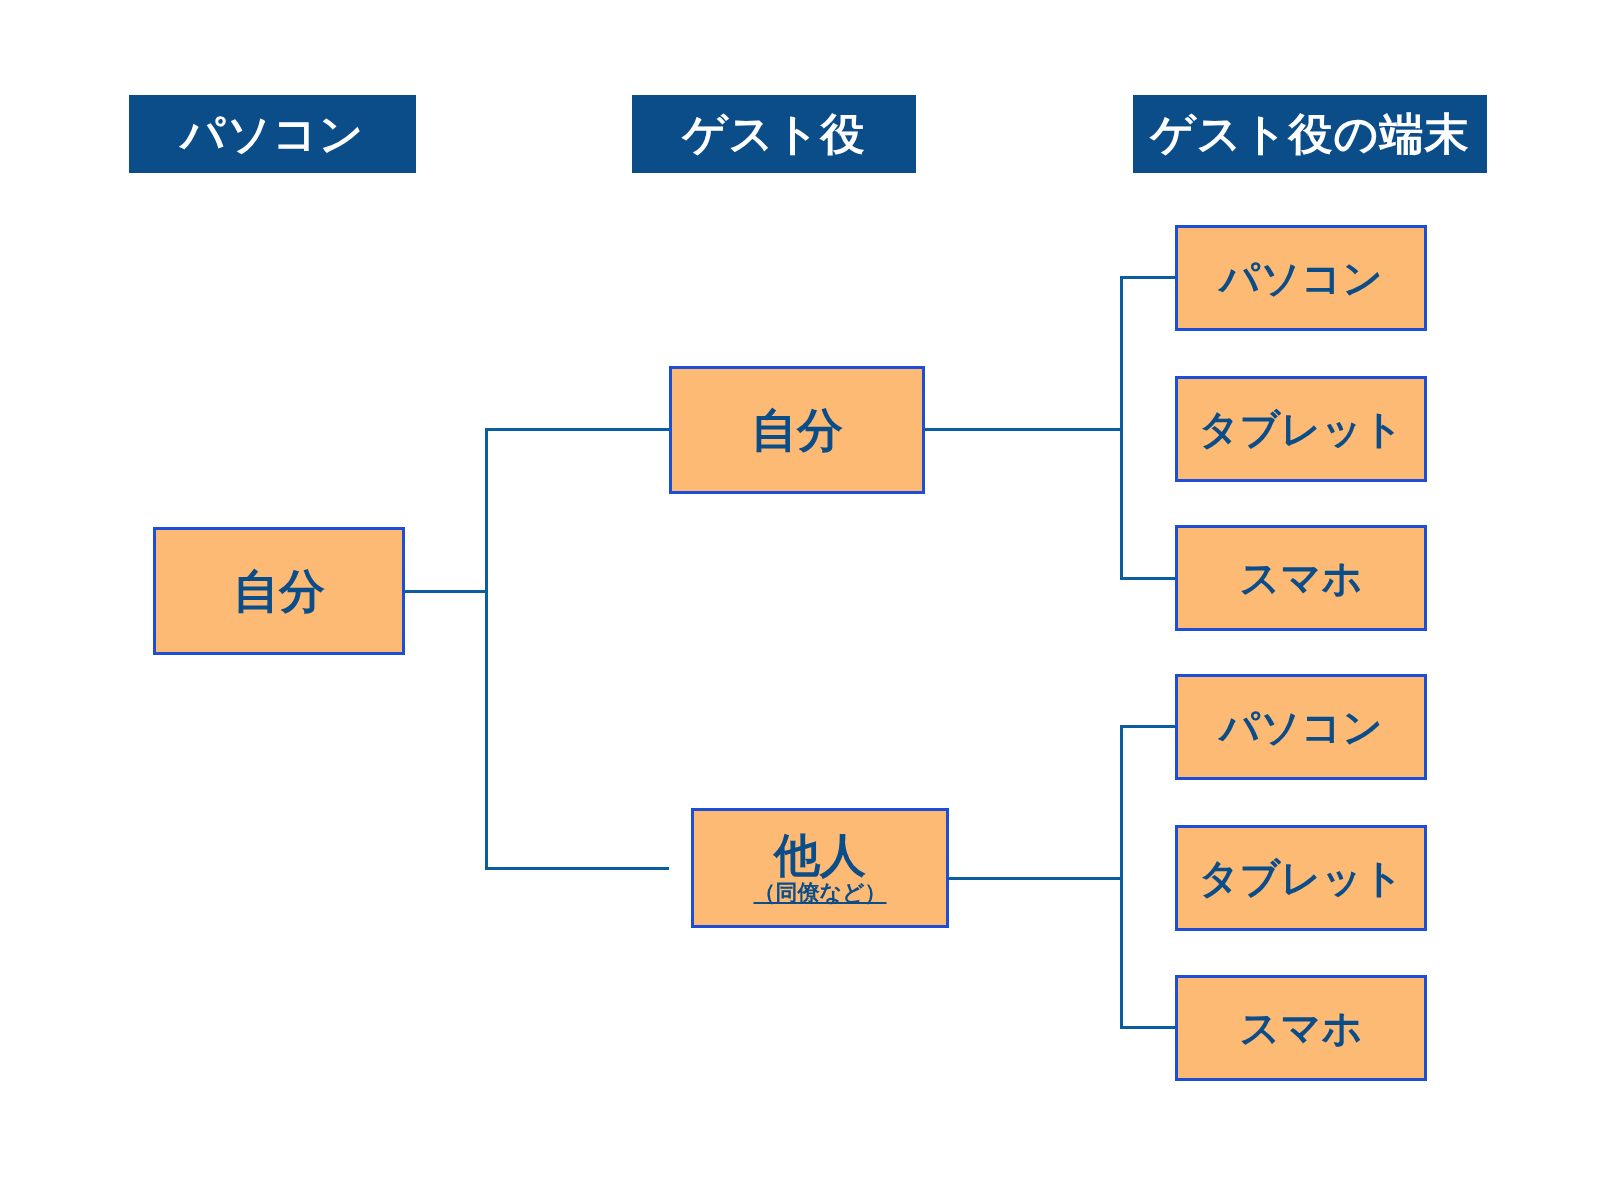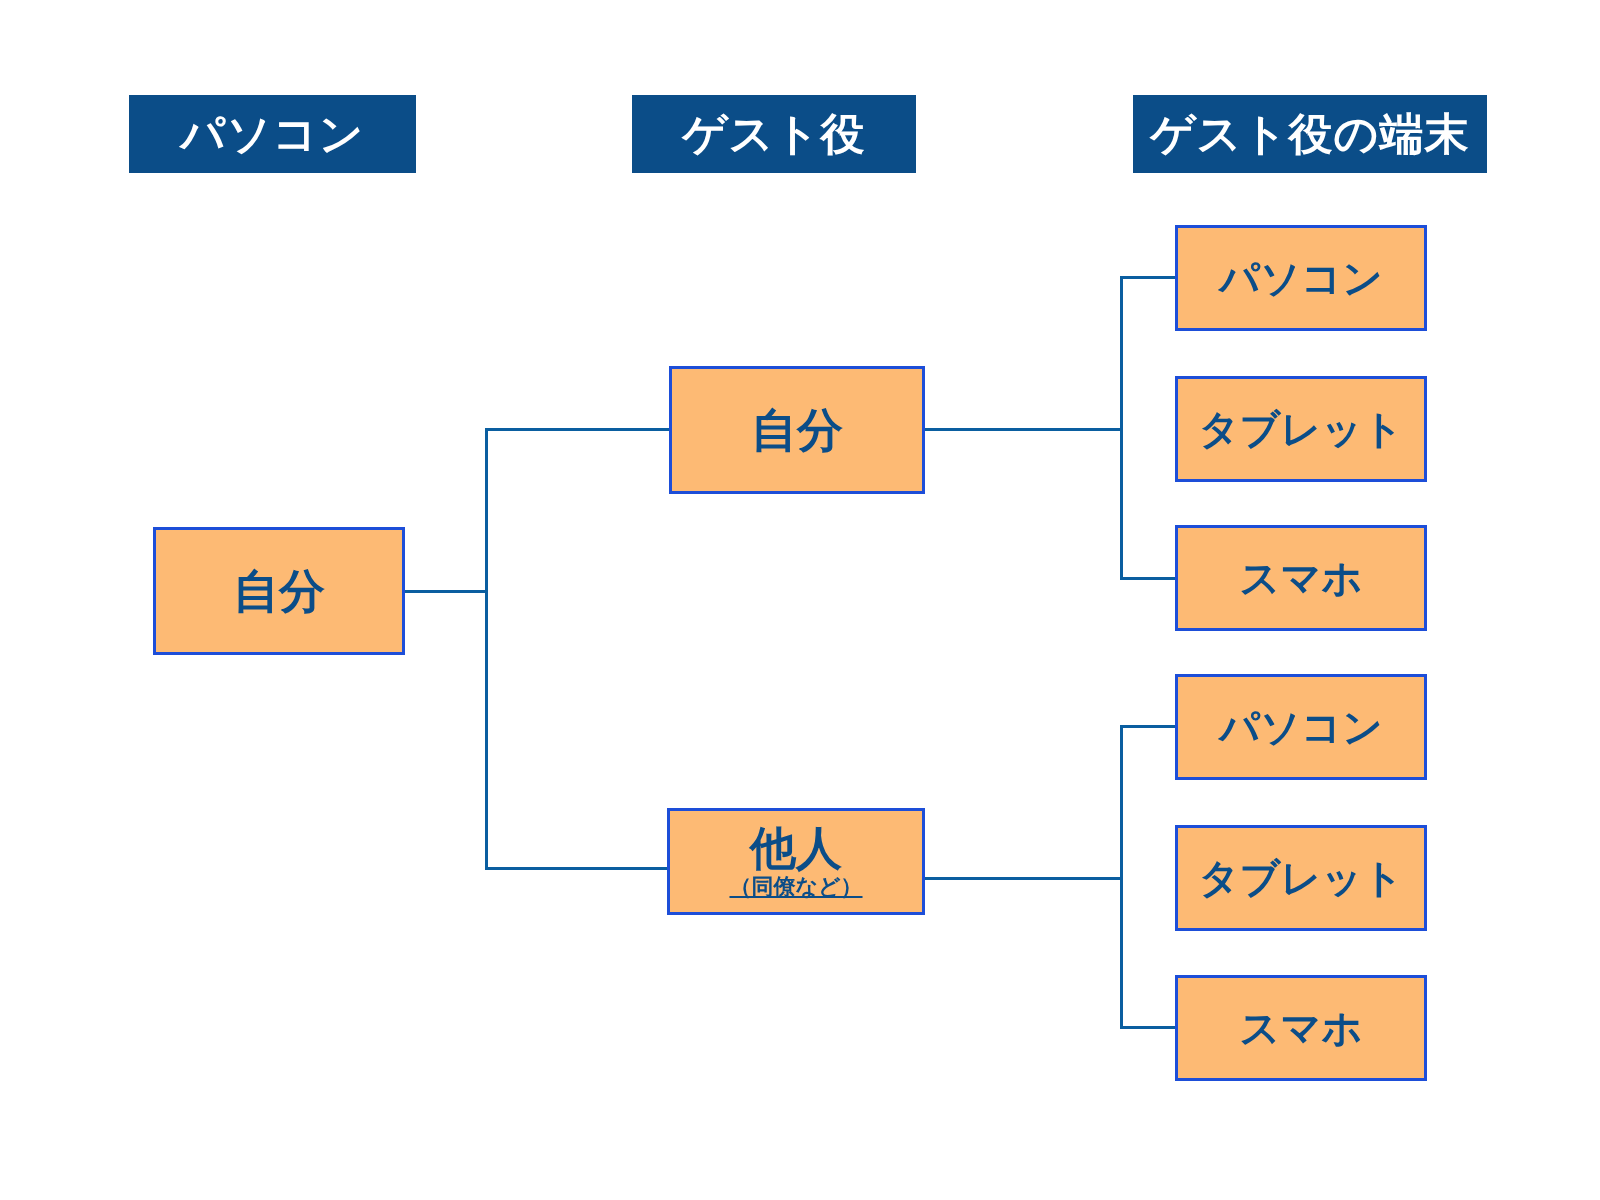--- a/index.html
+++ b/index.html
@@ -59,21 +59,21 @@
     font-weight: bold;
     font-size: 22px;
     line-height: 1.1;
     margin-top: 2px;
     white-space: nowrap;
     text-decoration: underline;
   }
 
   #node-host      { left: 153px;  top: 527px; width: 252px; height: 128px; }
   #node-guest-self{ left: 669px;  top: 366px; width: 256px; height: 128px; }
-  #node-guest-other{left: 667px;  top: 808px; width: 258px; height: 107px; }
+  #node-guest-other{left: 691px;  top: 808px; width: 258px; height: 120px; }
 
   .device {
     left: 1175px;
     width: 252px;
     height: 106px;
   }
   #dev-a-pc     { top: 225px; }
   #dev-a-tablet { top: 376px; }
   #dev-a-phone  { top: 525px; }
   #dev-b-pc     { top: 674px; }

